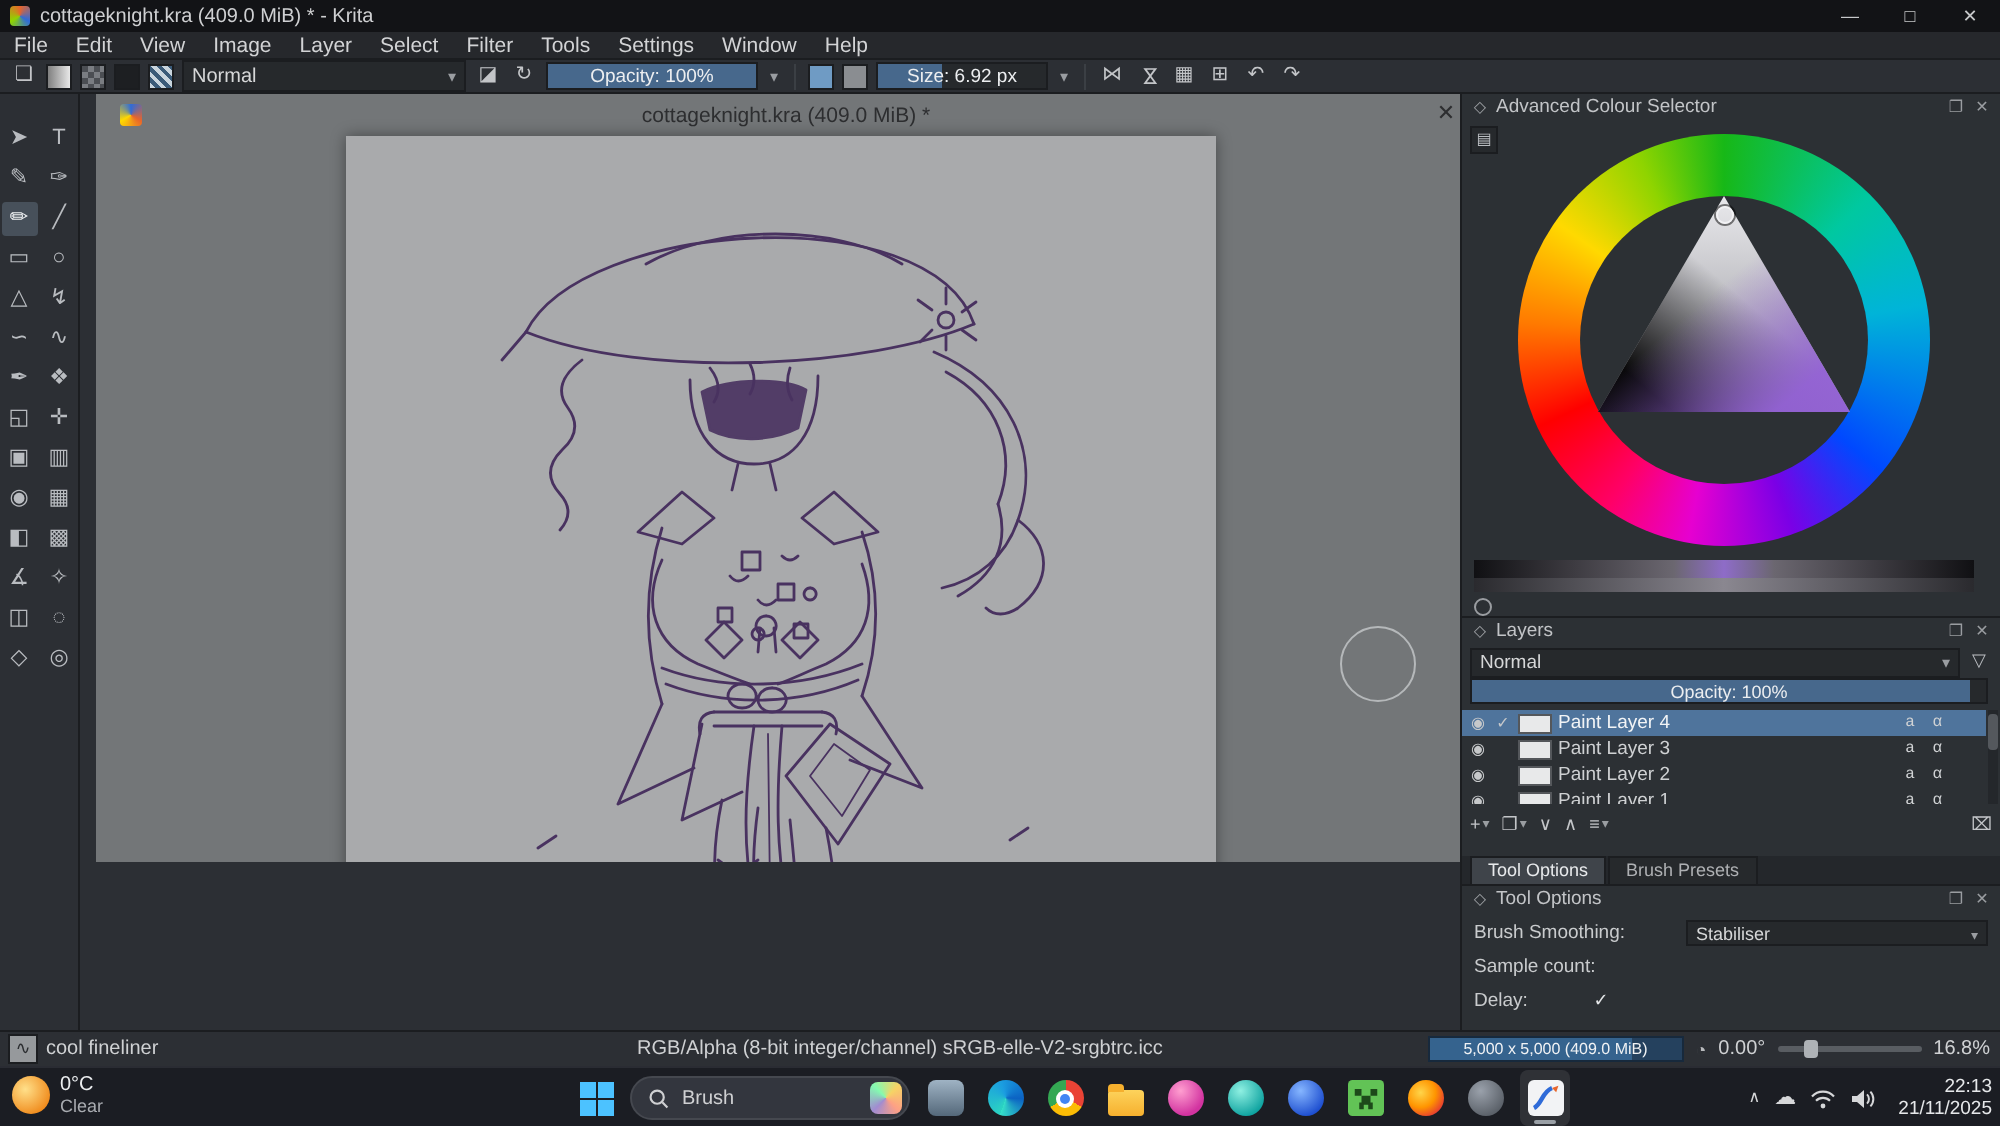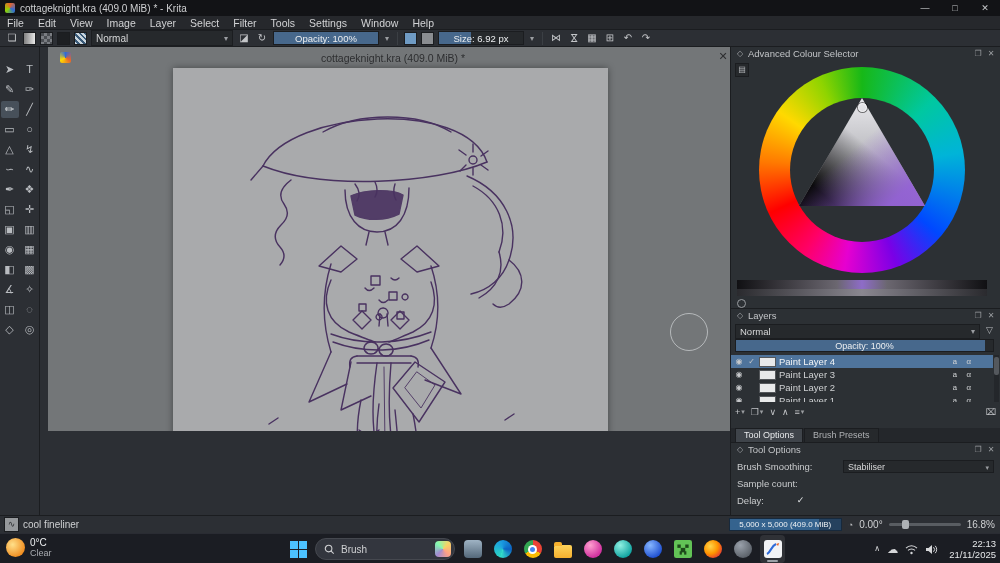--- a/index.html
+++ b/index.html
@@ -115,21 +115,21 @@
   .to-slider .fill{position:absolute;left:0;top:0;bottom:0;background:#47688c;}
   .to-slider .sl-label{position:absolute;left:0;right:10px;text-align:center;line-height:12px;font-size:9px;color:#eceef0;}
   .to-spins{position:absolute;right:1px;top:0;bottom:0;display:flex;flex-direction:column;justify-content:center;font-size:5px;color:#9a9da1;line-height:5px;}
   .to-check{position:absolute;left:64px;width:11px;height:11px;text-align:center;line-height:11px;font-size:9px;color:#e4e6e8;}
 
   
   #statusbar{position:absolute;left:0;top:515px;width:1000px;height:18px;background:#2c2f34;border-top:1px solid #1b1d20;box-sizing:border-box;display:flex;align-items:center;font-size:10px;color:#cfd1d3;}
   #sb-brushchip{width:13px;height:13px;margin:0 4px 0 4px;background:#96999c;border:1px solid #1b1d20;color:#2b2d30;font-size:9px;line-height:12px;text-align:center;}
   #sb-center{position:absolute;left:200px;right:300px;text-align:center;}
   #sb-right{position:absolute;right:5px;display:flex;align-items:center;gap:6px;}
-  #sb-mem{position:relative;width:113px;height:13px;background:#25415e;border:1px solid #17293c;box-sizing:border-box;overflow:hidden;}
+  #sb-mem{position:relative;width:128px;height:13px;background:#25415e;border:1px solid #17293c;box-sizing:border-box;overflow:hidden;}
   #sb-mem .fill{position:absolute;left:0;top:0;bottom:0;width:80%;background:#35638e;}
   #sb-mem .sl-label{position:absolute;left:0;right:0;text-align:center;line-height:11px;font-size:8px;color:#f0f2f4;}
   #sb-zoomtrack{position:relative;width:72px;height:3px;background:#595d62;border-radius:2px;}
   #sb-zoomthumb{position:absolute;left:18%;top:-3px;width:7px;height:9px;background:#aeb2b6;border-radius:2px;}
   .sb-ico{color:#b9bbbe;font-size:9px;}
 
   
   #taskbar{position:absolute;left:0;top:533px;width:1000px;height:30px;background:#1b1d23;border-top:1px solid #2a2c33;box-sizing:border-box;}
   #weather{position:absolute;left:6px;top:3px;display:flex;align-items:center;gap:5px;}
   #weather-ico{width:19px;height:19px;border-radius:50%;background:radial-gradient(circle at 35% 35%,#ffe08a,#f08c1e 75%);}
@@ -456,20 +456,21 @@
       <div class="to-row" style="top:51px">
         <span class="to-label">Delay:</span>
         <span class="to-check">✓</span>
       </div>
     </div>
   </div>
 
   <div id="statusbar">
     <div id="sb-brushchip">∿</div>
     <span>cool fineliner</span>
+    <span id="sb-center">RGB/Alpha (8-bit integer/channel)  sRGB-elle-V2-srgbtrc.icc</span>
     <div id="sb-right">
       <div id="sb-mem">
         <div class="fill"></div>
         <span class="sl-label">5,000 x 5,000 (409.0 MiB)</span>
       </div>
       <span class="sb-ico">◔</span>
       <span>0.00°</span>
       <div id="sb-zoomtrack">
           <div id="sb-zoomthumb"></div>
         </div>

